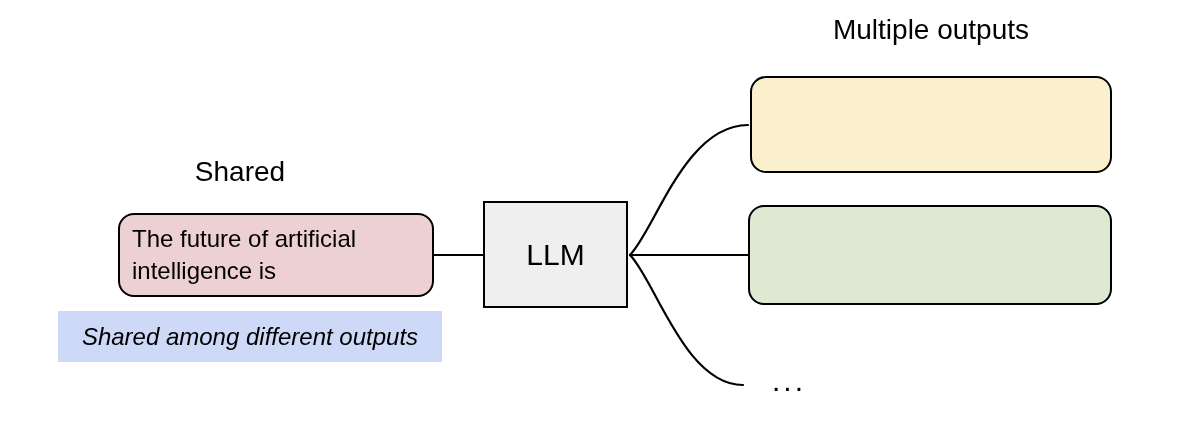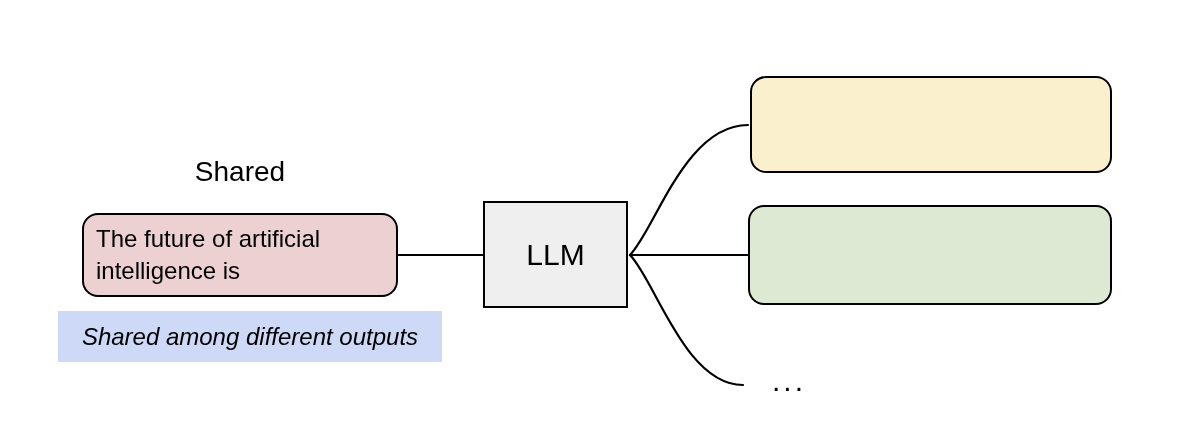--- a/index.html
+++ b/index.html
@@ -116,32 +116,33 @@
 
   <svg class="connectors" viewBox="0 0 1200 426" xmlns="http://www.w3.org/2000/svg">
     <path d="M398,255 L483,255"></path>
     <path d="M630,255 C655,230 685,125 748,125"></path>
     <path d="M630,255 L748,255"></path>
     <path d="M630,255 C655,280 685,385 743,385"></path>
   </svg>
 
   <div class="label prompt-label">Shared</div>
 
-  <div class="rounded-box prompt-box" style="background-color: rgb(236, 208, 210);">
+  <div class="rounded-box prompt-box" style="background-color: rgb(236, 208, 210); margin-left: 36px;">
     <span>The future of artificial intelligence is</span>
   </div>
 
   <div class="note-highlight" style="background-color: rgb(205, 217, 246);">
     <span>Shared among different outputs</span>
   </div>
 
   <div class="llm-box" style="background-color: rgb(239, 239, 239);">
     <span>LLM</span>
   </div>
 
+  <div class="label outputs-label">Multiple outputs</div>
 
   <div class="rounded-box output-box-yellow" style="background-color: rgb(250, 240, 205);"></div>
 
   <div class="rounded-box output-box-green" style="background-color: rgb(221, 233, 211);"></div>
 
   <div class="ellipsis">...</div>
 
 </div>
 
 </body></html>

